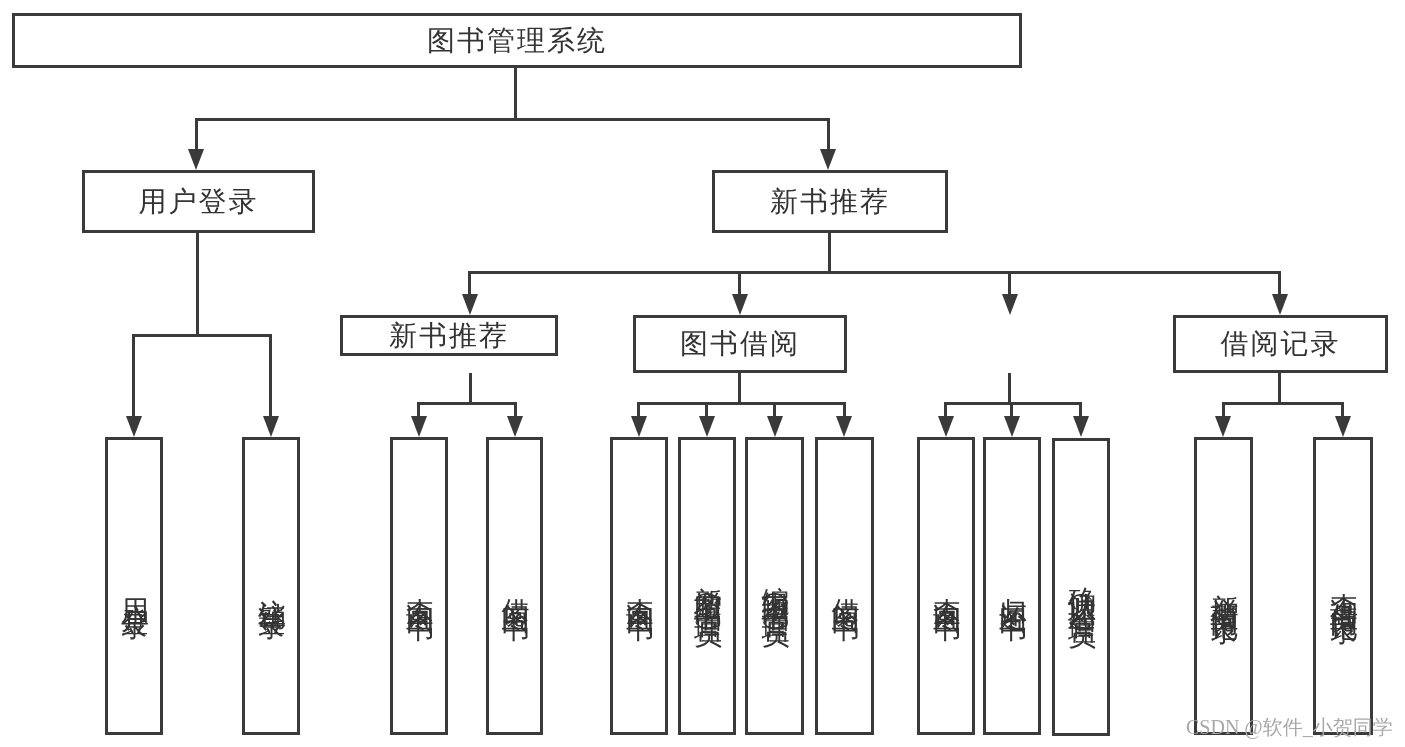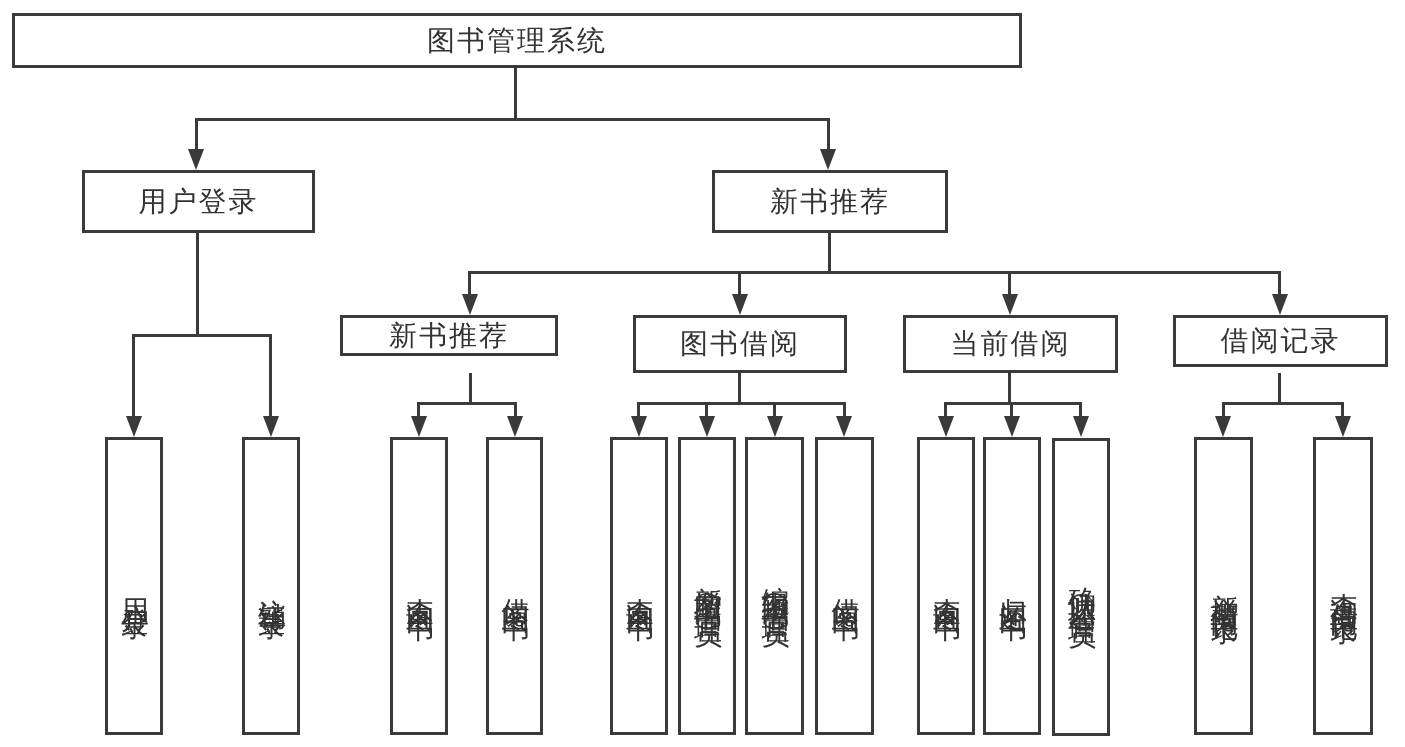--- a/index.html
+++ b/index.html
@@ -96,24 +96,21 @@
   <div class="arrow" style="left:1002px; top:294px;"></div>
   <div class="v-line" style="left:1278px; top:271px; height:25px;"></div>
   <div class="arrow" style="left:1272px; top:294px;"></div>
 
   <div class="box" style="left:340px; top:315px; width:218px; height:41px;">
     <span class="label">新书推荐</span>
   </div>
   <div class="box" style="left:633px; top:315px; width:214px; height:58px;">
     <span class="label">图书借阅</span>
   </div>
-  <div class="box" style="left:903px; top:315px; width:215px; height:58px;">
-    <span class="label">当前借阅</span>
-  </div>
-  <div class="box" style="left:1173px; top:315px; width:215px; height:52px;">
+  <div class="box" style="left:1173px; top:315px; width:215px; height:58px;">
     <span class="label">借阅记录</span>
   </div>
 
   <div class="v-line" style="left:469px; top:373px; height:32px;"></div>
   <div class="h-line" style="left:417px; top:402px; width:100px;"></div>
   <div class="v-line" style="left:417px; top:402px; height:18px;"></div>
   <div class="arrow" style="left:411px; top:416px;"></div>
   <div class="v-line" style="left:514px; top:402px; height:18px;"></div>
   <div class="arrow" style="left:507px; top:416px;"></div>
 
@@ -181,14 +178,15 @@
     <span class="label">确认归还（管理员）</span>
   </div>
 
   <div class="box leaf" style="left:1194px; top:437px; width:59px; height:298px;">
     <span class="label">新增借阅记录</span>
   </div>
   <div class="box leaf" style="left:1313px; top:437px; width:60px; height:298px;">
     <span class="label">查询借阅记录</span>
   </div>
 
+  <div class="watermark">CSDN @软件_小贺同学</div>
 
 </div>
 
 </body></html>

